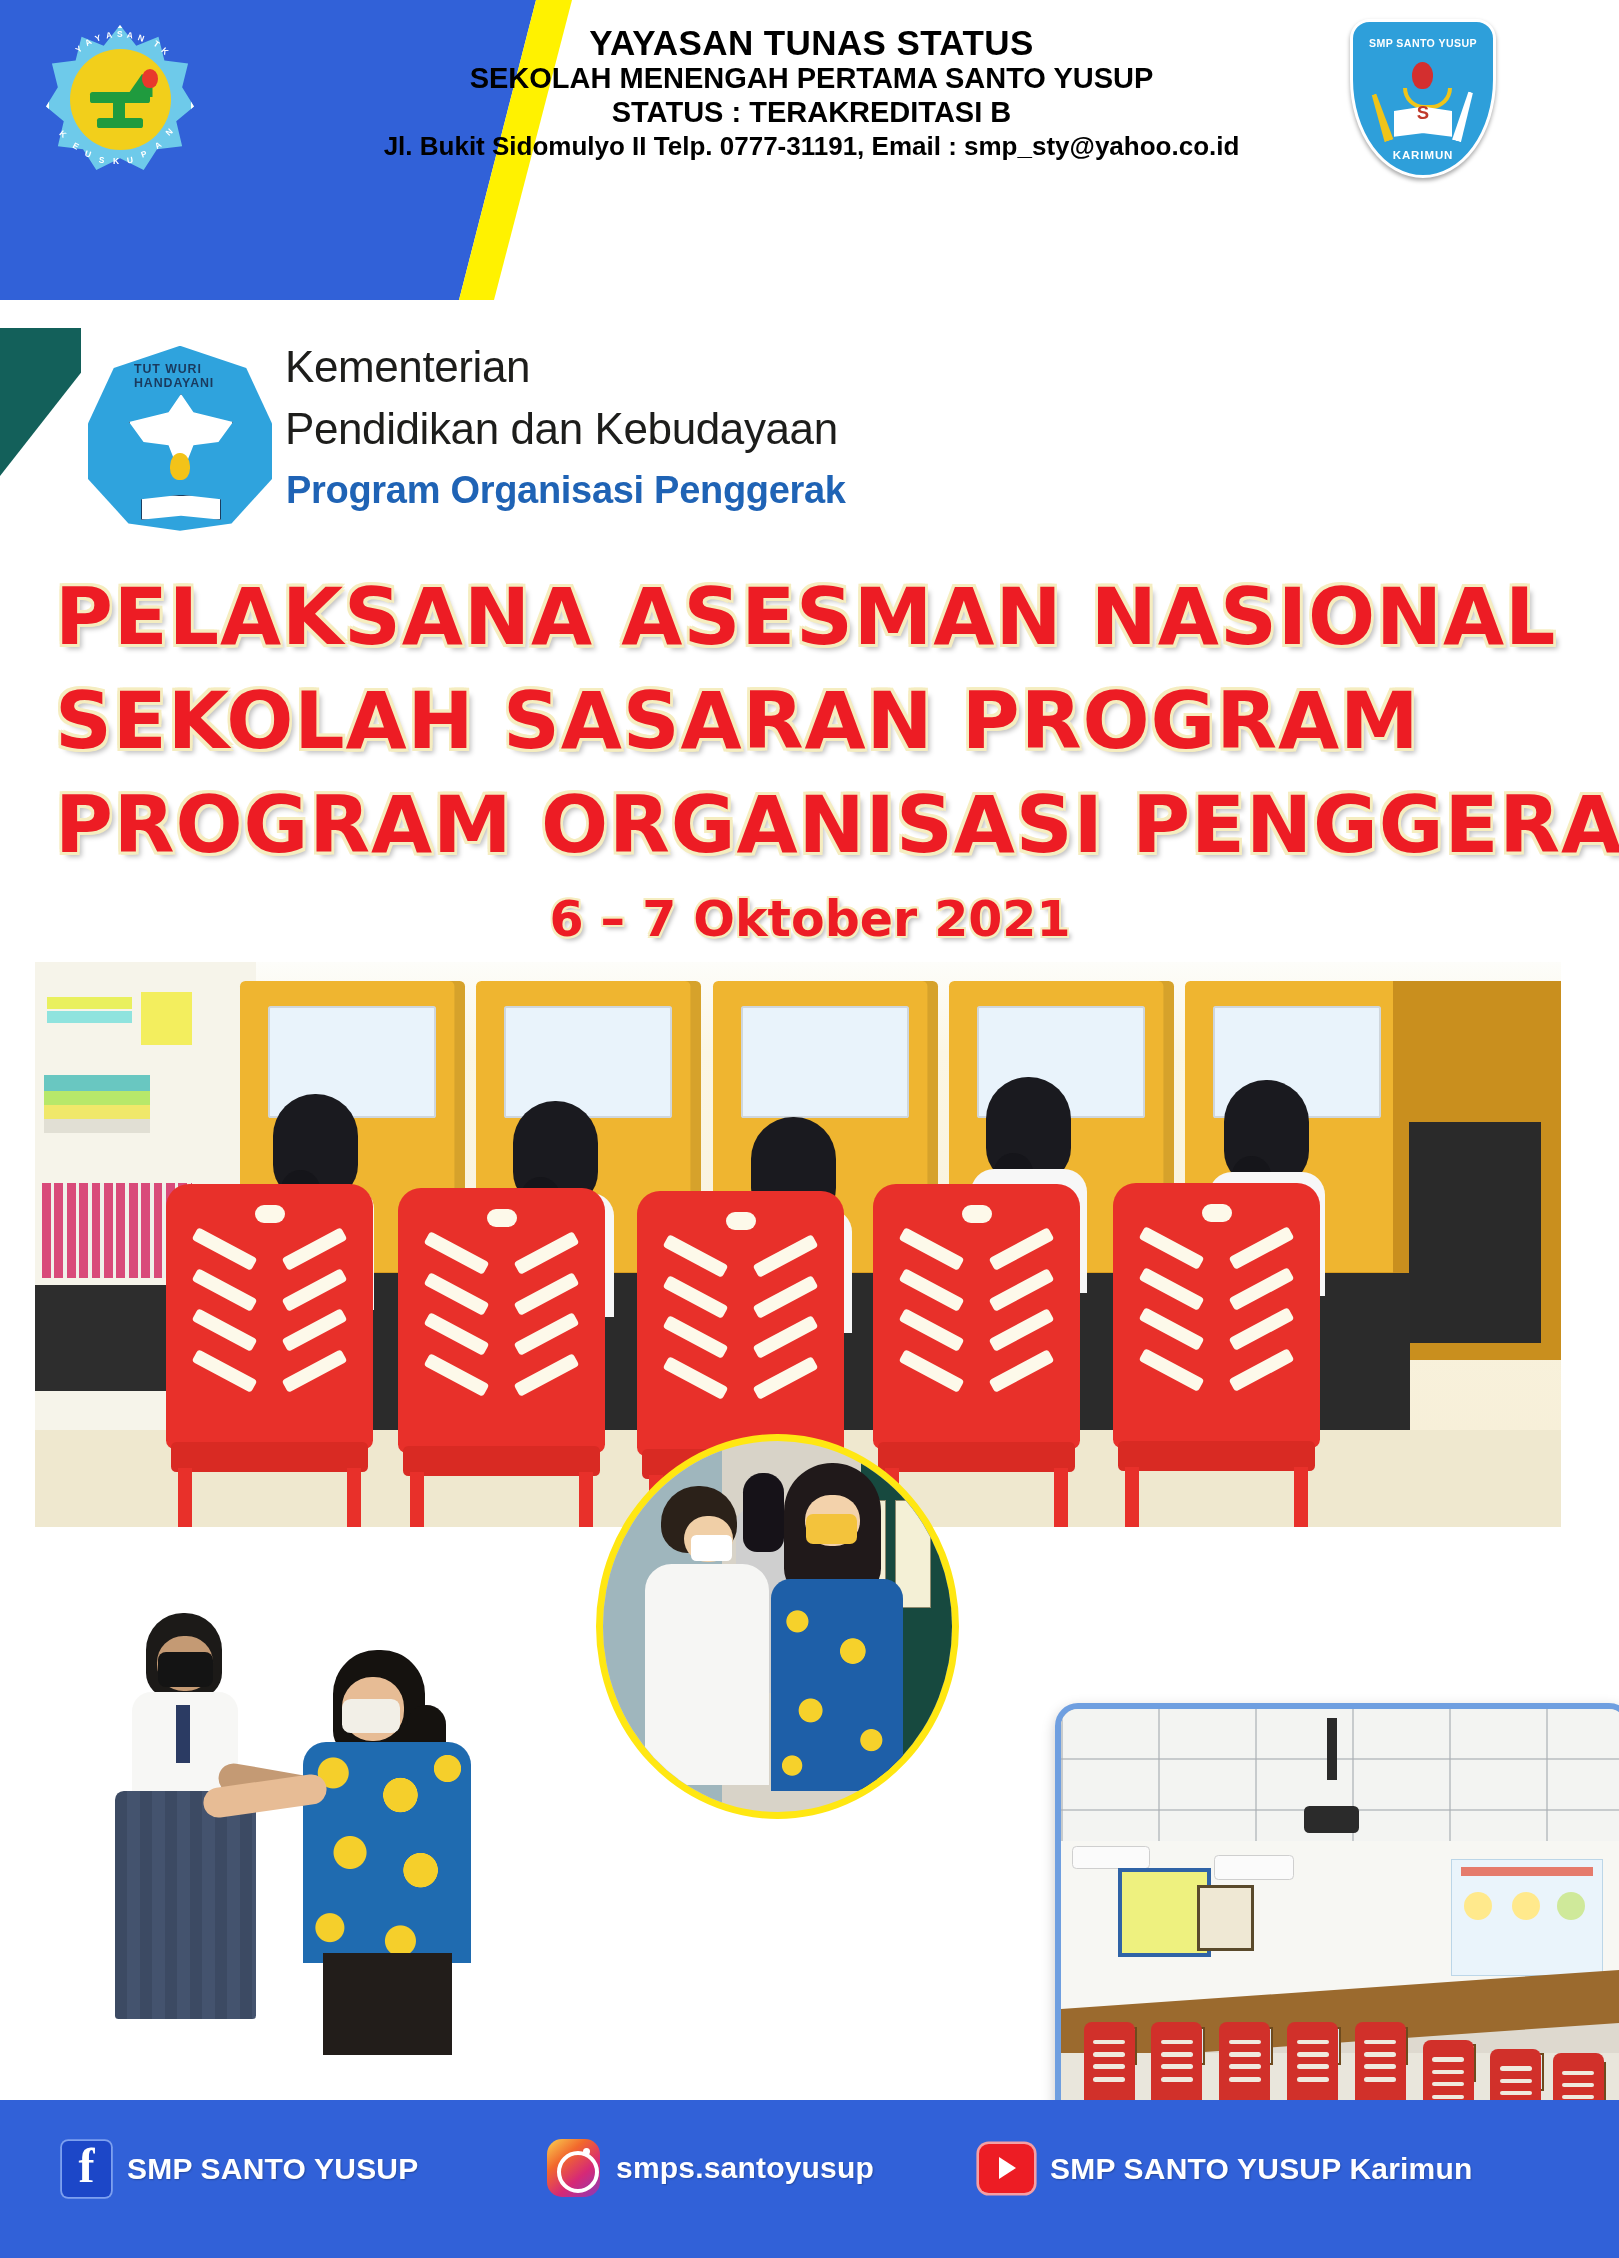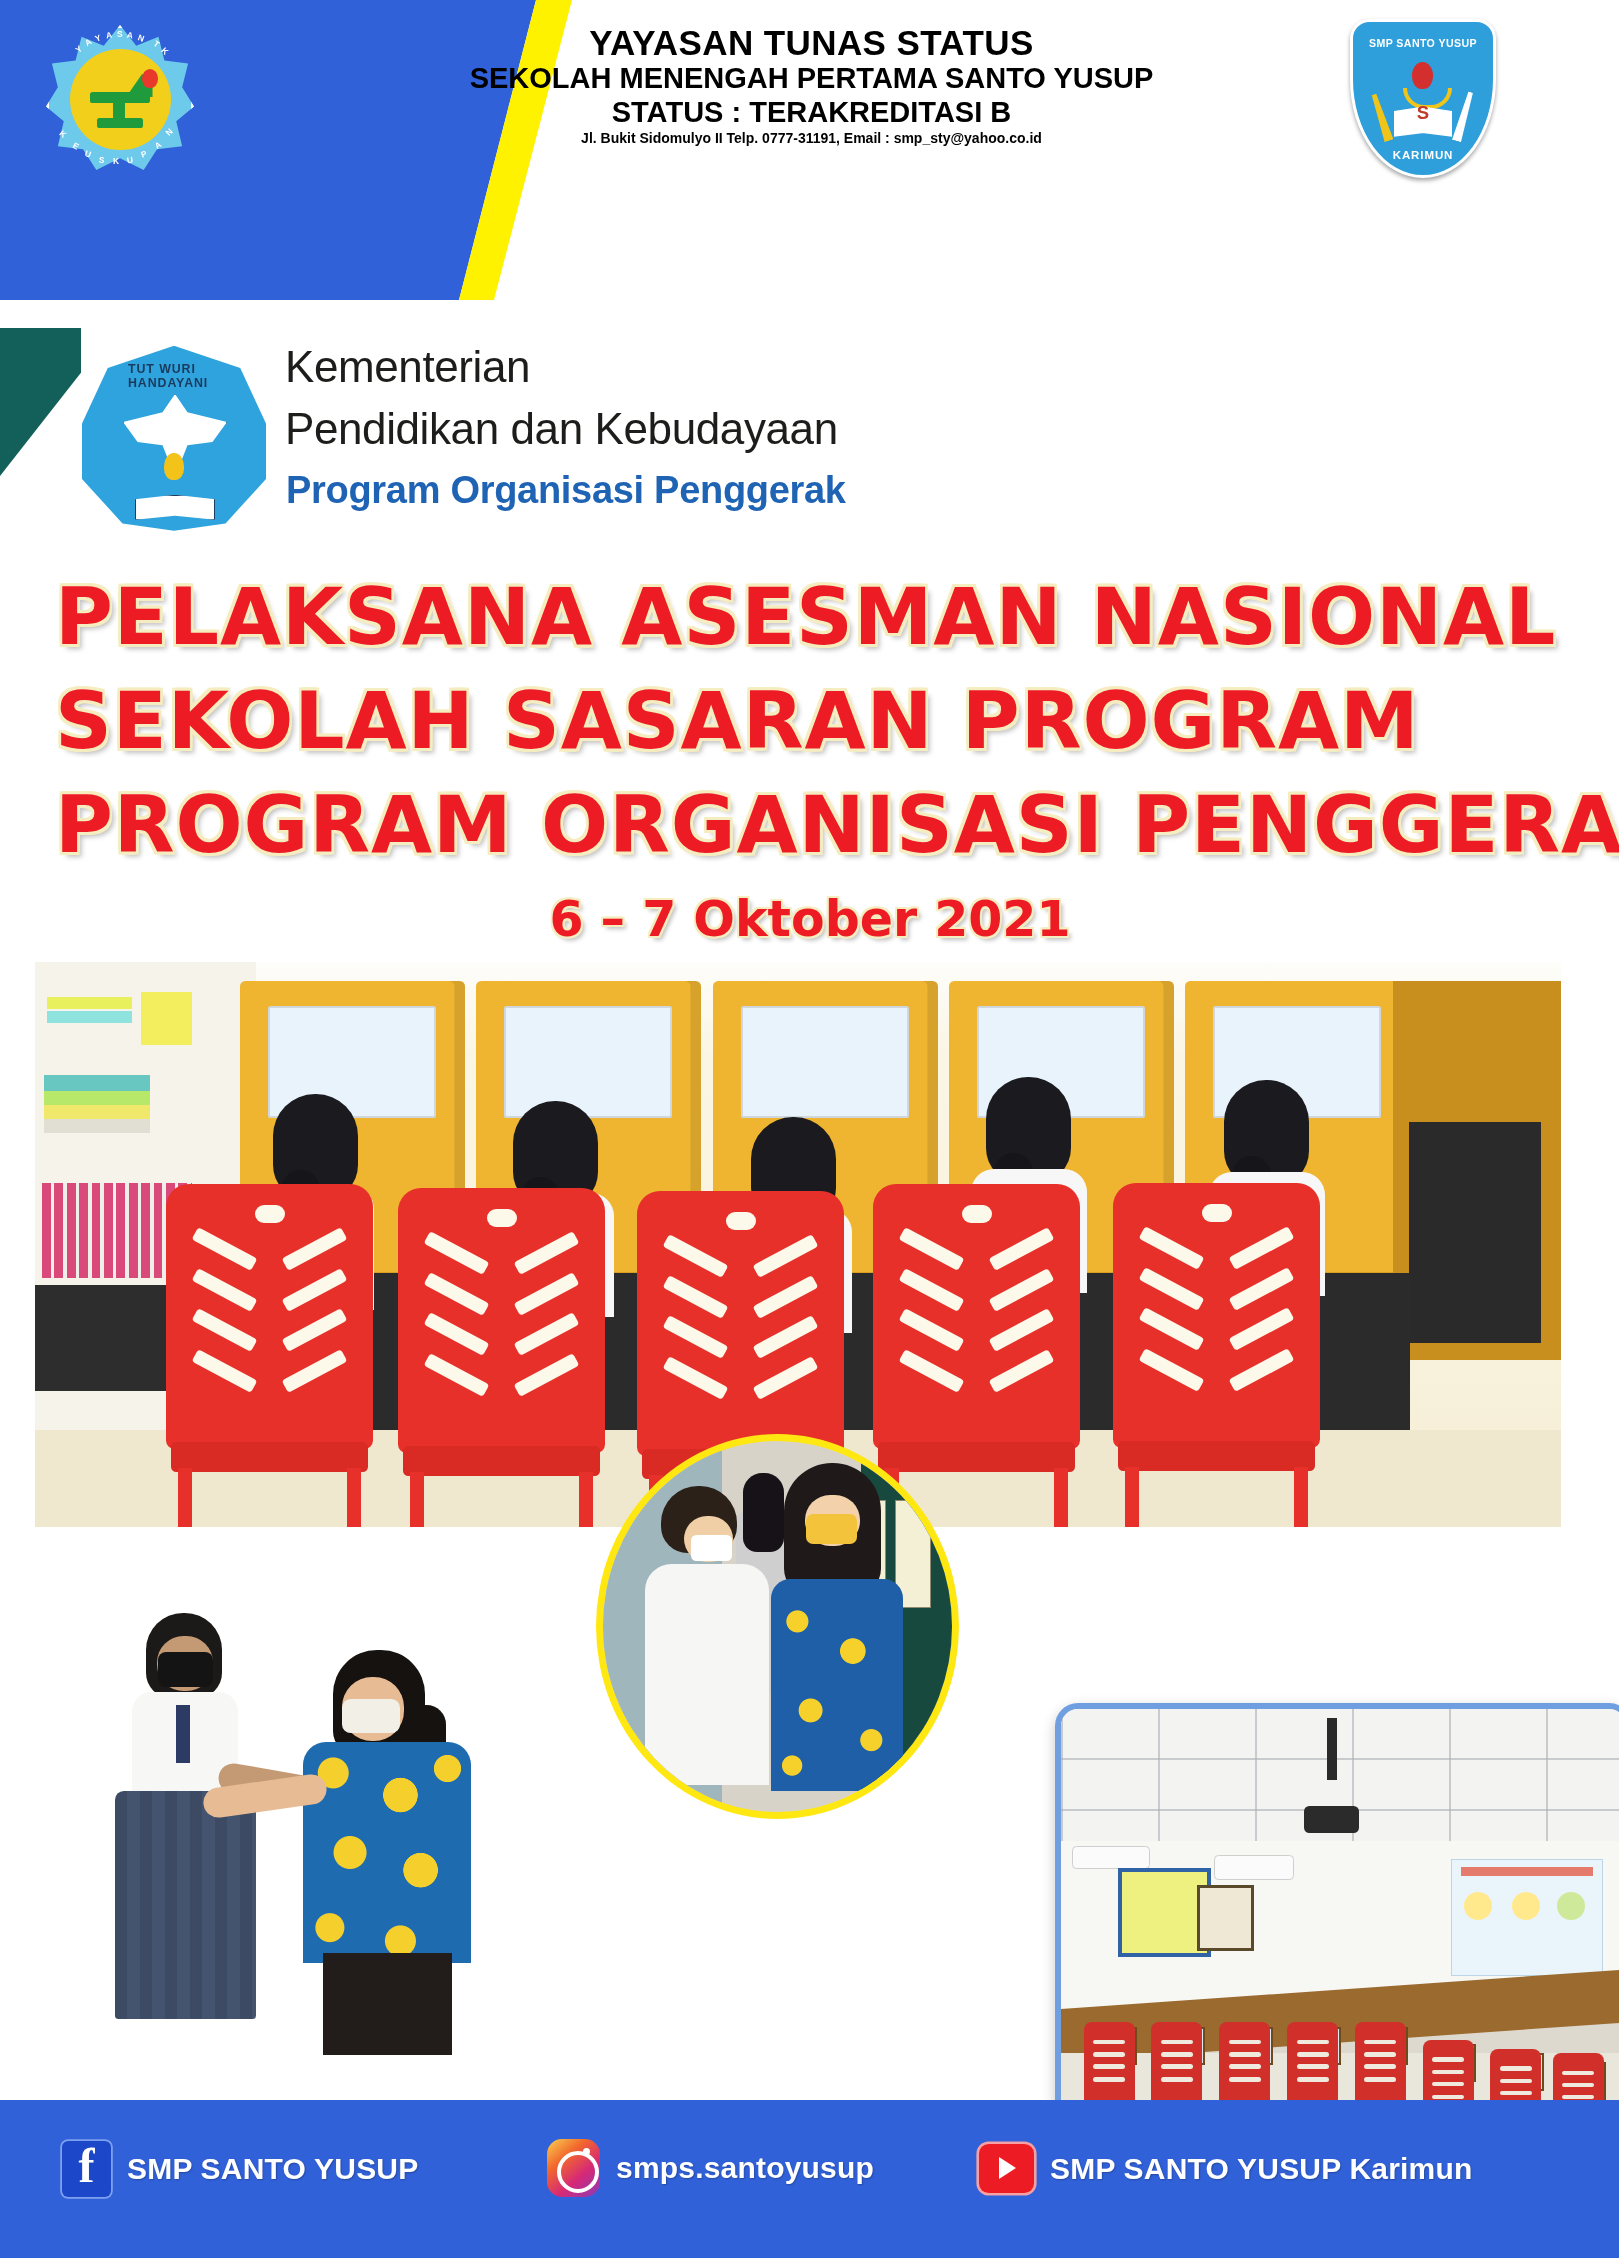--- a/index.html
+++ b/index.html
@@ -50,32 +50,32 @@
   .sy-wheat{position:absolute;left:14%;top:46%;width:23px;height:49px;background:#f0c419;
      clip-path:polygon(40% 0,60% 0,70% 100%,30% 100%);transform:rotate(-18deg);}
   .sy-cotton{position:absolute;right:15%;top:45%;width:21px;height:51px;background:#fff;
      clip-path:polygon(40% 0,62% 0,72% 100%,28% 100%);transform:rotate(16deg);}
   .sy-s{position:absolute;left:50%;top:52%;margin-left:-6.2px;color:#c0392b;font-size:18.5px;font-weight:700;}
 
   .hdr-text{position:absolute;left:291px;top:23px;width:1041px;text-align:center;color:#000;}
   .hdr-text .l1{font-size:35px;font-weight:700;letter-spacing:0.4px;line-height:1.12;}
   .hdr-text .l2{font-size:29px;font-weight:700;line-height:1.15;}
   .hdr-text .l3{font-size:29px;font-weight:700;line-height:1.15;}
-  .hdr-text .l4{font-size:14px;font-weight:700;line-height:1.35;}
+  .hdr-text .l4{font-size:26px;font-weight:700;line-height:1.35;}
   .hdr-text .l5{font-size:19.4px;font-weight:700;line-height:1.35;}
 
   
   .body-white{position:absolute;left:0;top:300px;width:1620px;height:1800px;background:#ffffff;}
   .teal-corner{position:absolute;left:0;top:328px;width:116px;height:148px;background:#13605a;
      clip-path:polygon(0 0,100% 0,0 100%);}
   .white-notch{position:absolute;left:81px;top:328px;width:1539px;height:159px;background:#fff;}
 
   
   .kem{position:absolute;left:64px;top:337px;width:935px;height:203px;}
-  .kem-logo{position:absolute;left:18px;top:8.8px;width:184px;height:185px;}
+  .kem-logo{position:absolute;left:24px;top:8.8px;width:184px;height:185px;}
   .kem-shape{position:absolute;inset:0;background:#2fa3dd;
      clip-path:polygon(50% 0,86% 12%,100% 42%,100% 72%,78% 96%,50% 100%,22% 96%,0 72%,0 42%,14% 12%);}
   .kem-arc{position:absolute;left:50%;top:9%;transform:translateX(-50%);font-size:12.4px;font-weight:700;color:#1a3a5e;letter-spacing:0.9px;}
   .kem-bird{position:absolute;left:50%;top:26%;margin-left:-51px;width:102px;height:81px;background:#fff;
      clip-path:polygon(50% 0,62% 22%,100% 34%,86% 58%,62% 62%,50% 100%,38% 62%,14% 58%,0 34%,38% 22%);
      border:1.8px solid #1b3d5f;}
   .kem-flame{position:absolute;left:50%;top:58%;margin-left:-9.7px;width:19.4px;height:26.5px;background:#f3c319;border-radius:50% 50% 44% 44%;}
   .kem-pages{position:absolute;left:50%;bottom:6%;margin-left:-39px;width:78px;height:23px;background:#fff;border:1.8px solid #1b3d5f;
      clip-path:polygon(0 18%,50% 0,100% 18%,100% 100%,50% 84%,0 100%);}
   .kem-t1{position:absolute;left:221px;top:5.3px;font-size:44px;color:#1d1d1b;font-weight:400;letter-spacing:-0.4px;}

